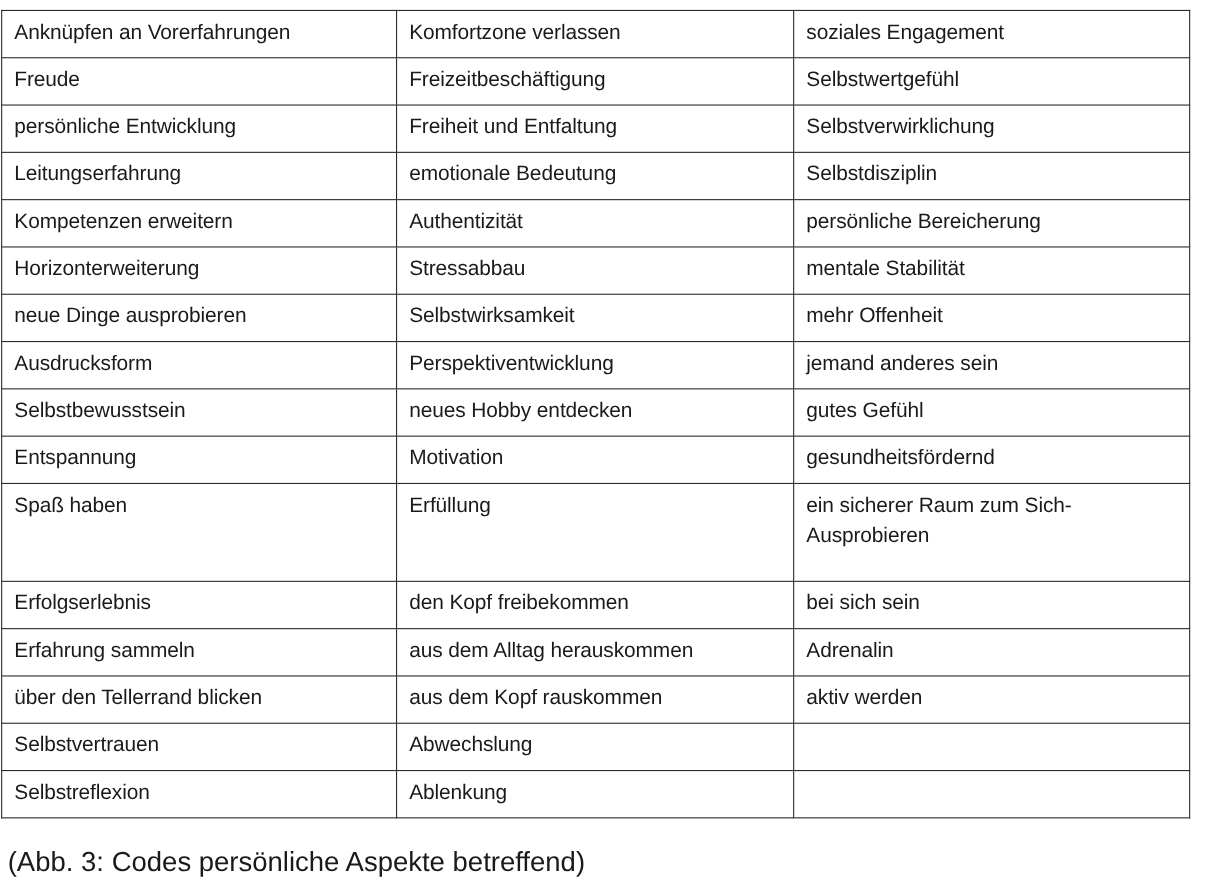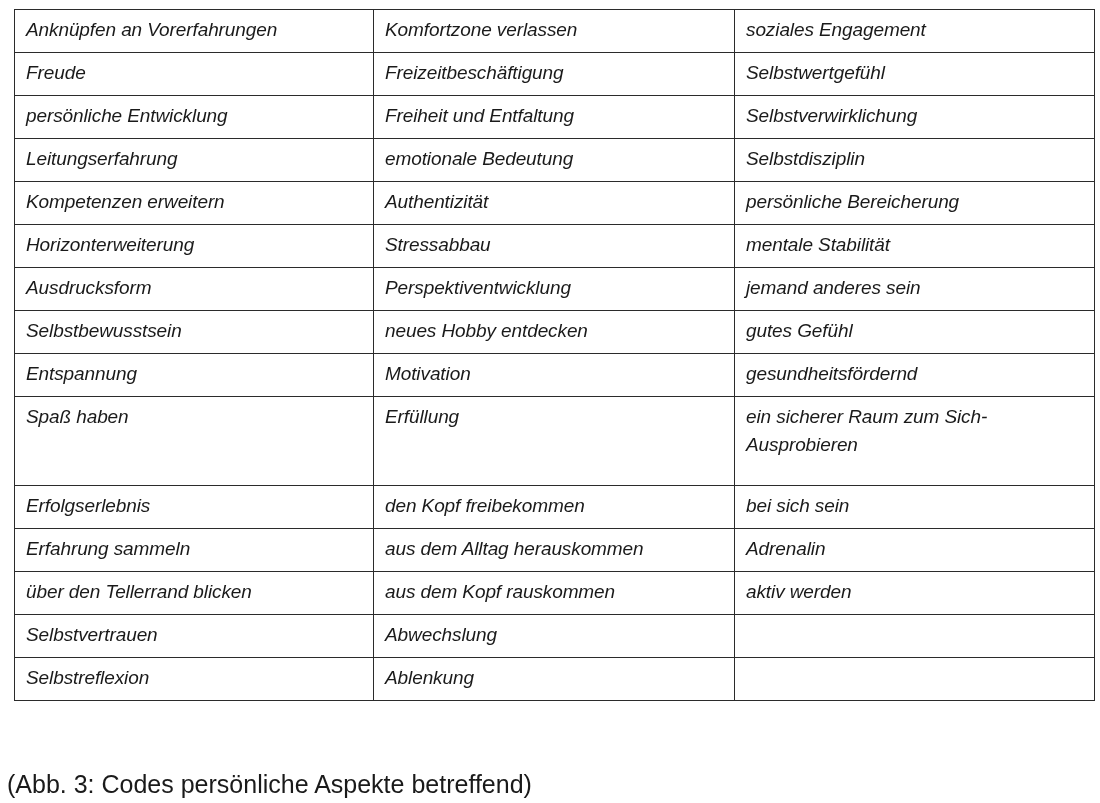--- a/index.html
+++ b/index.html
@@ -10,26 +10,25 @@
     body {
       width: 1100px;
       height: 803px;
       position: relative;
       overflow: hidden;
       font-family: "Liberation Sans", "DejaVu Sans", sans-serif;
       color: #1a1a1a;
     }
     table.codes {
       position: absolute;
-      left: 14px;
+      left: 1px;
       top: 9px;
       width: 1080px;
       border-collapse: collapse;
       table-layout: fixed;
-      font-style: italic;
     }
     table.codes td {
       border: 1.5px solid #2b2b2b;
       vertical-align: top;
       padding: 6px 10px 0 11px;
       font-size: 19px;
       line-height: 28px;
       height: 36px;
       box-sizing: border-box;
       letter-spacing: -0.1px;
@@ -82,20 +81,25 @@
       <td>Kompetenzen erweitern</td>
       <td>Authentizität</td>
       <td>persönliche Bereicherung</td>
     </tr>
     <tr>
       <td>Horizonterweiterung</td>
       <td>Stressabbau</td>
       <td>mentale Stabilität</td>
     </tr>
     <tr>
+      <td>neue Dinge ausprobieren</td>
+      <td>Selbstwirksamkeit</td>
+      <td>mehr Offenheit</td>
+    </tr>
+    <tr>
       <td>Ausdrucksform</td>
       <td>Perspektiventwicklung</td>
       <td>jemand anderes sein</td>
     </tr>
     <tr>
       <td>Selbstbewusstsein</td>
       <td>neues Hobby entdecken</td>
       <td>gutes Gefühl</td>
     </tr>
     <tr>

